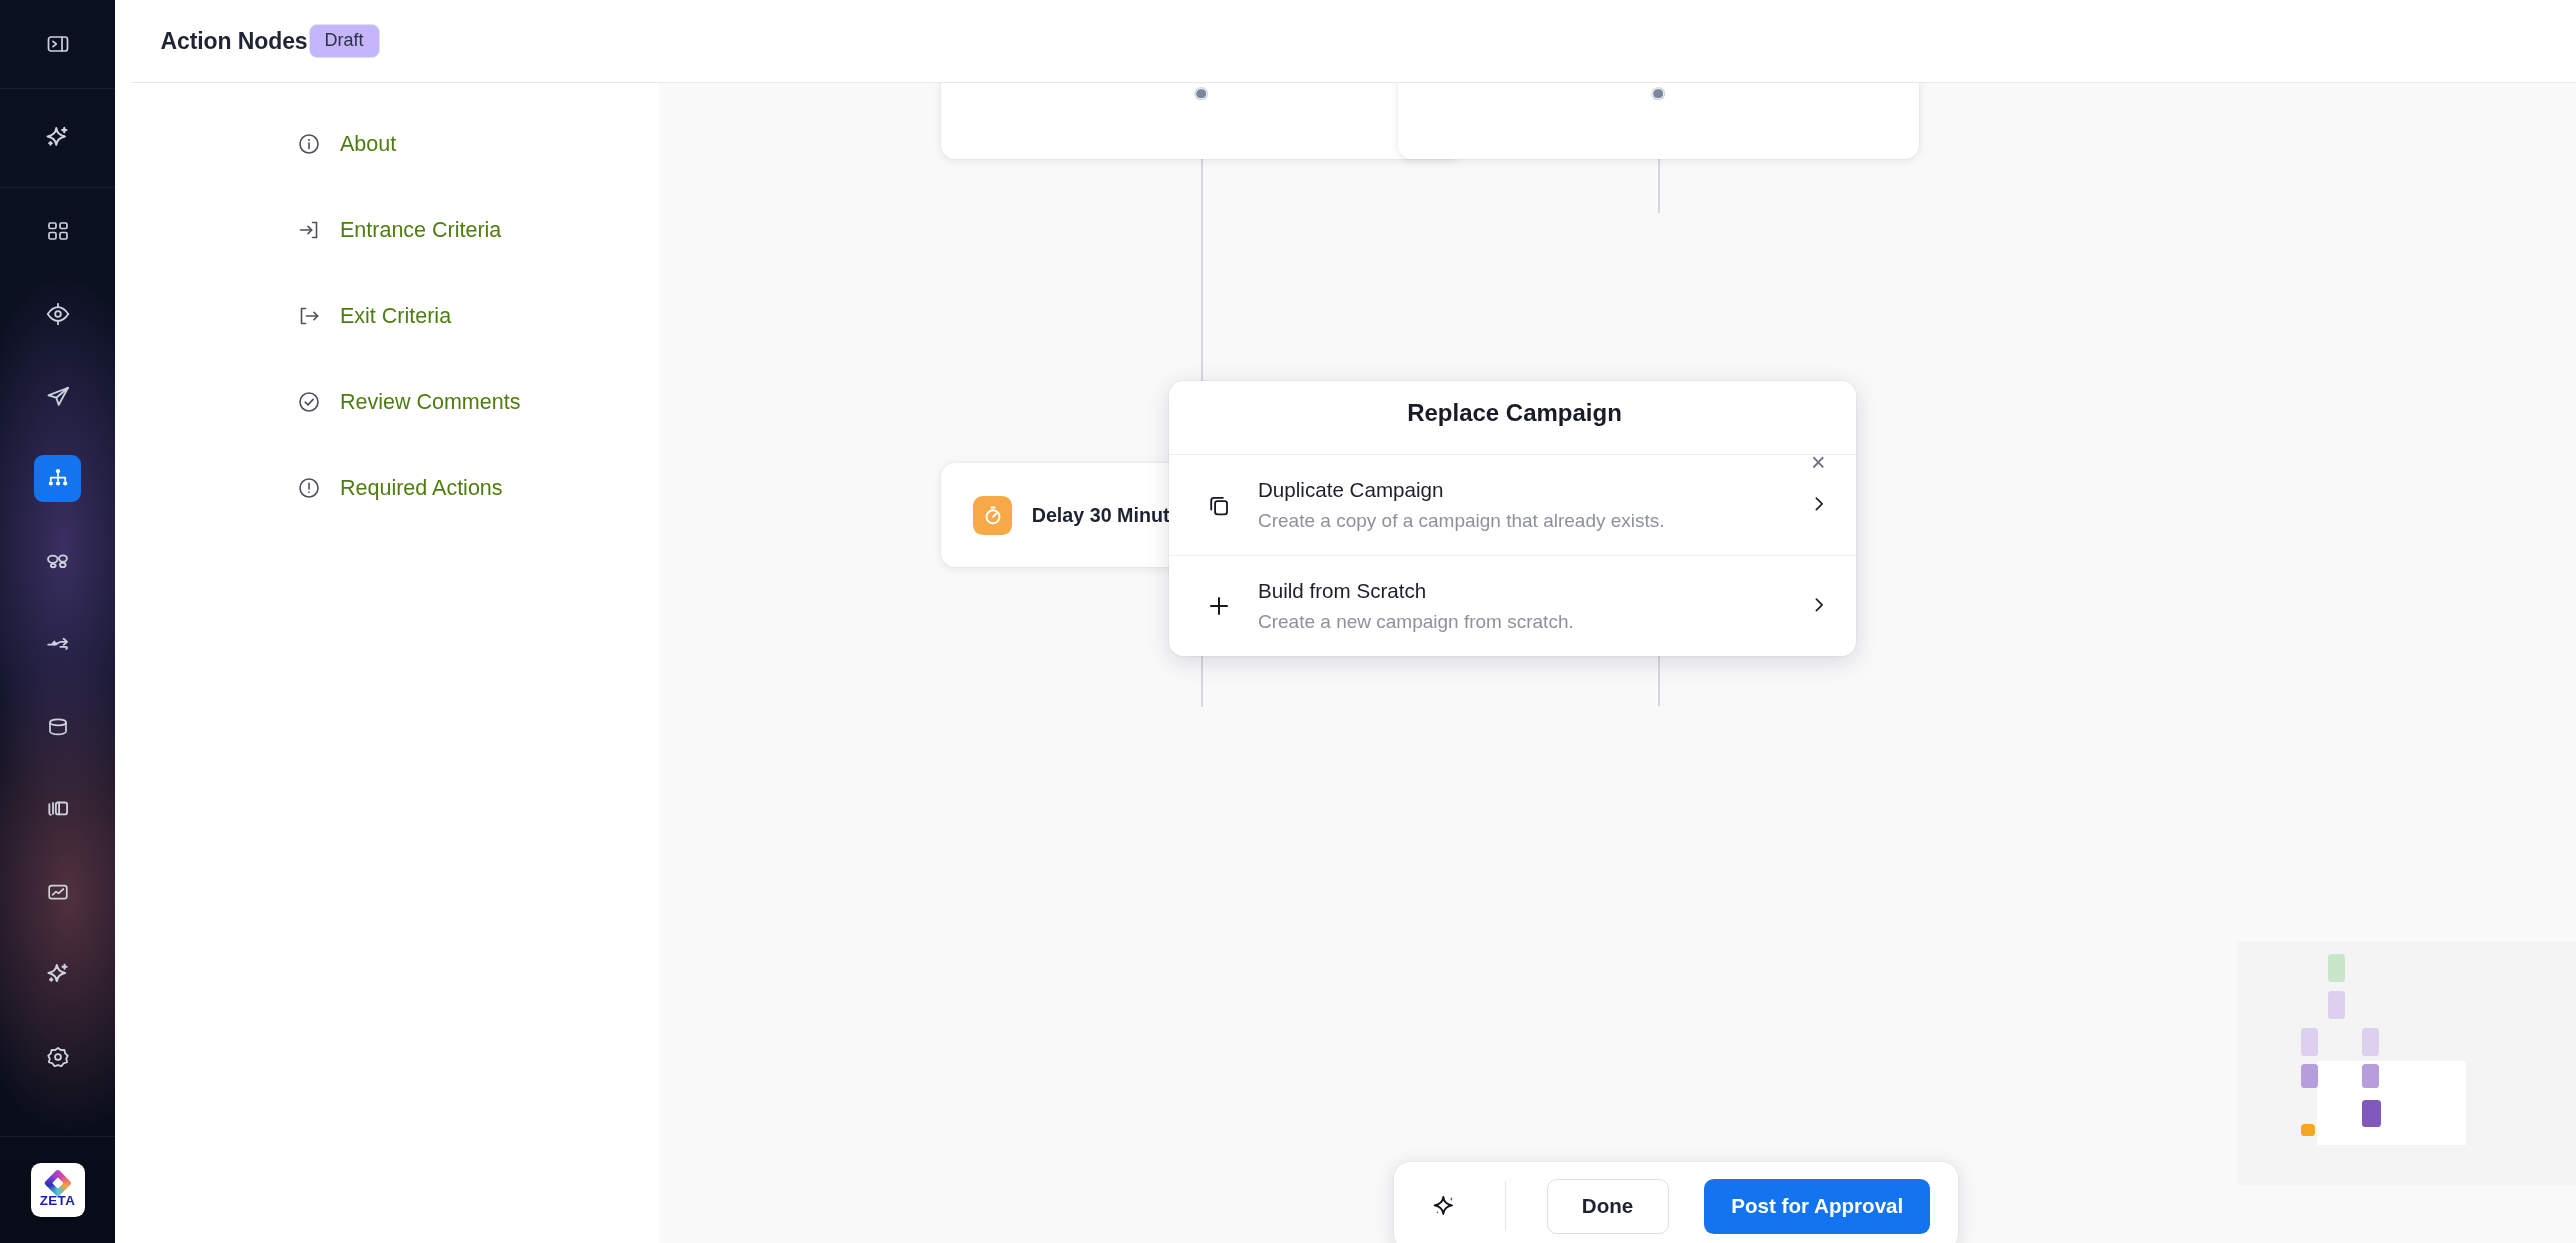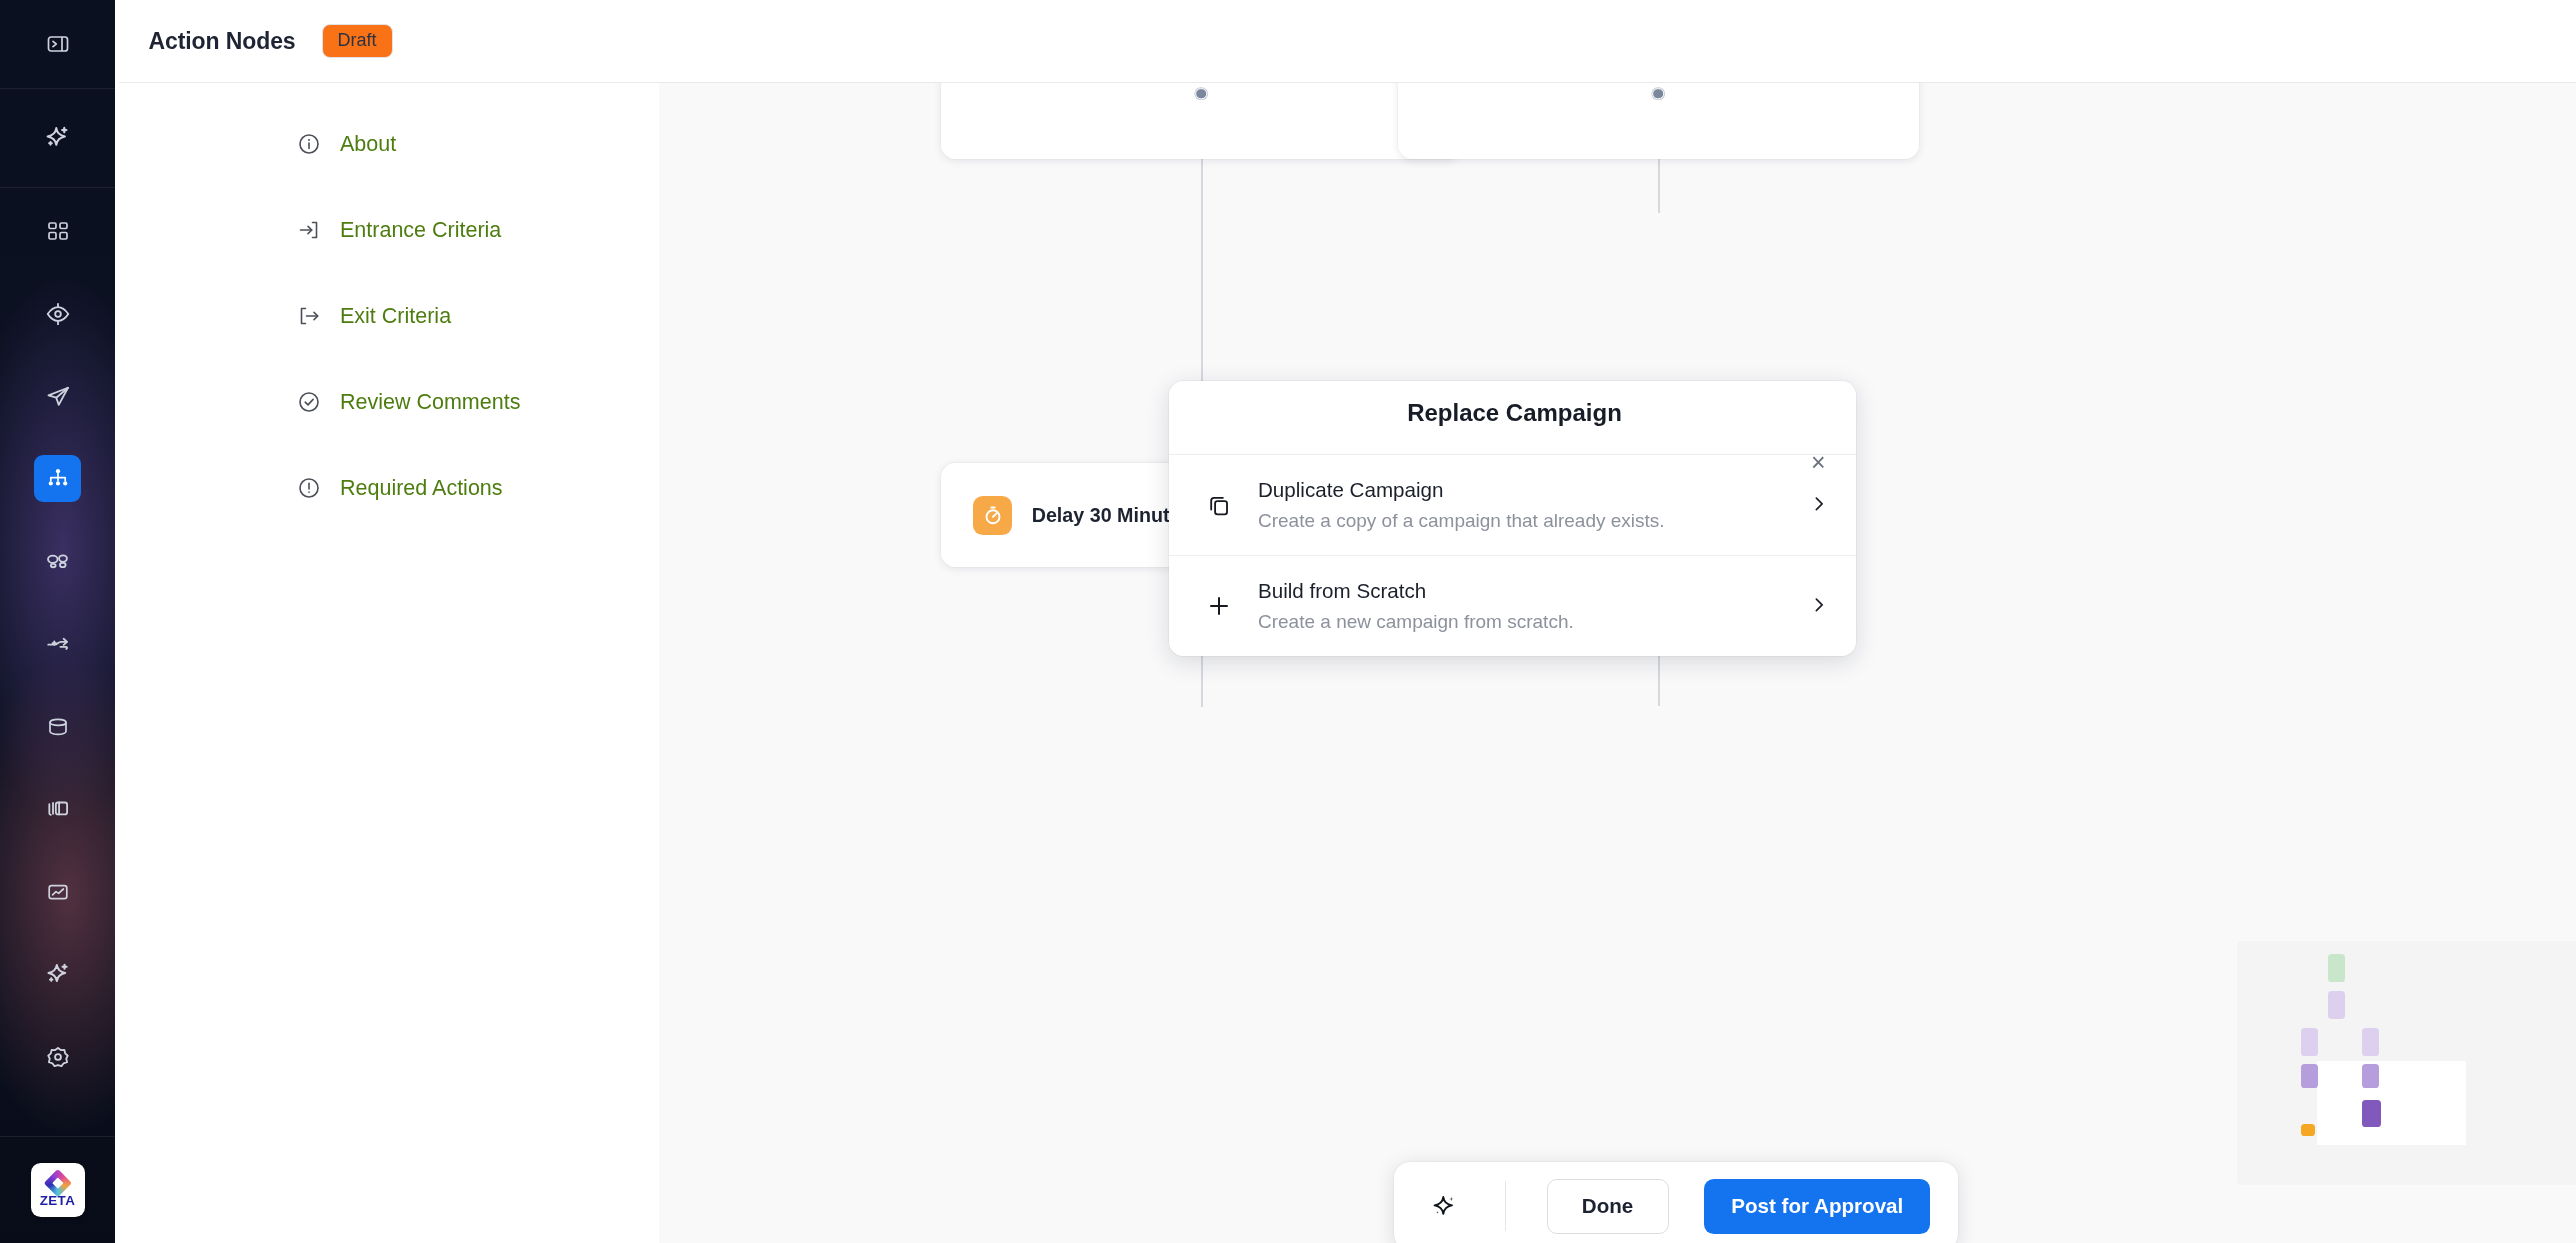--- a/index.html
+++ b/index.html
@@ -60,27 +60,27 @@
   .zeta-diamond::after{
     content:""; position:absolute; left:50%; top:50%; width:8px;height:8px;
     background:#ffffff; transform: translate(-50%,-50%) rotate(0deg); border-radius:0.9px;
   }
   .zeta-word { font-size: 13.4px; font-weight: 700; letter-spacing: 0.4px; color:#1f1fa8; font-family:"Liberation Sans",sans-serif; line-height:1;}
 
   
   .main { position: relative; flex: 1; height: 1243px; background:#ffffff; }
 
   .topbar {
-    position:absolute; left:4px; top:0; right:0; height: 83px;
+    position:absolute; left:16px; top:0; right:0; height: 83px;
     background:#ffffff; border-bottom: 0.9px solid #e9e9ec;
-    display:flex; align-items:center; padding-left: 29.5px; gap: 26px; z-index: 20;
+    display:flex; align-items:center; padding-left: 29.5px; gap: 1px; z-index: 20;
   }
   .page-title { font-size: 23px; font-weight: 700; color:#1e2433; letter-spacing:-0.1px;}
   .badge-draft {
-    border:0.9px solid #e2e2e6; border-radius: 8px; background:#f97316;
+    border:0.9px solid #e2e2e6; border-radius: 8px; background:#c4b5fd;
     font-size: 18px; color:#2b3244; padding: 6.3px 15px 8px; line-height:1;
   }
 
   
   .navpanel {
     position:absolute; left:0; top:83px; width: 428px; bottom:0;
     background:#ffffff; z-index: 15; padding-top: 36px;
   }
   .nav-item {
     display:flex; align-items:center; gap: 19px;

